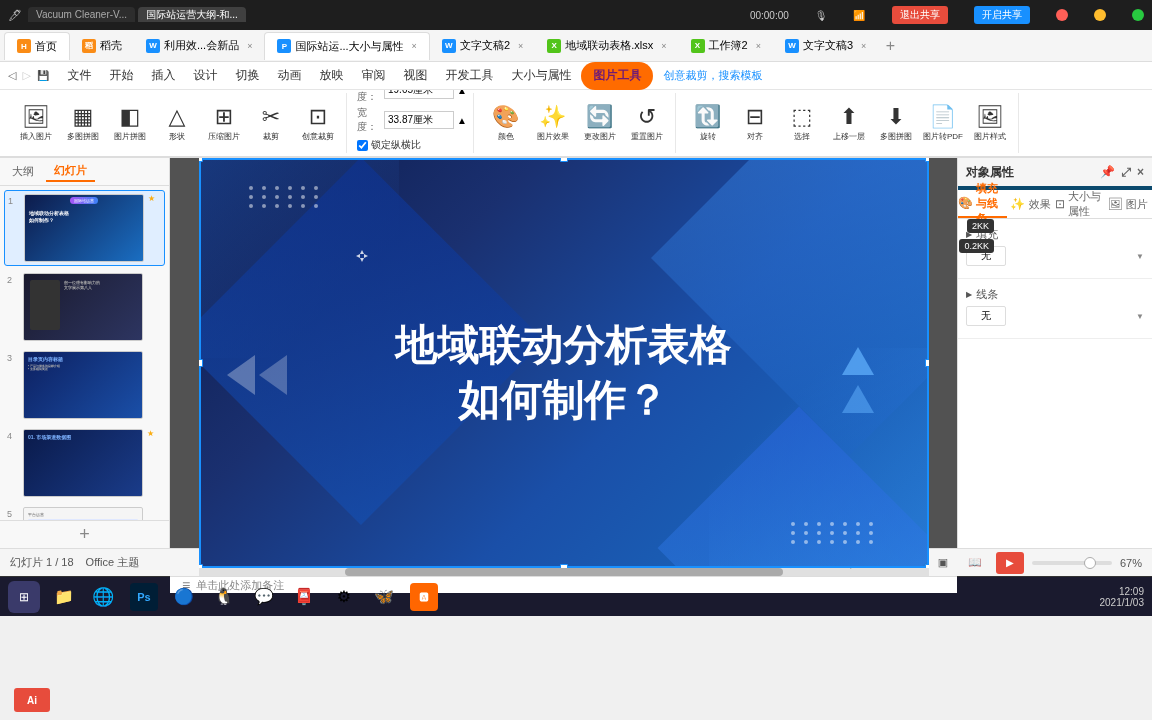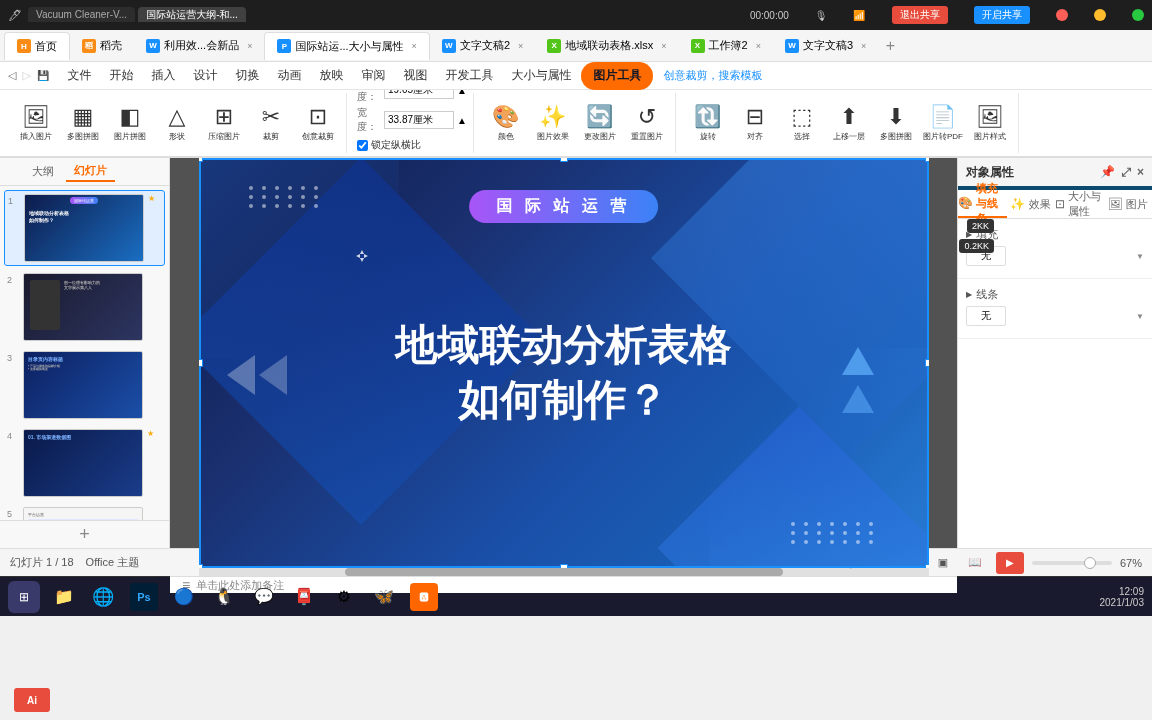--- a/index.html
+++ b/index.html
@@ -84,21 +84,21 @@
     .menu-item {
       padding: 2px 8px;
       font-size: 12px;
       cursor: pointer;
       border-radius: 3px;
       color: #333;
     }
     .tab-active-bar {
       height: 28px;
       background: #ff6b00;
-      color: #0f172a;
+      color: #701a75;
       display: flex;
       align-items: center;
       padding: 0 12px;
       font-size: 12px;
       font-weight: bold;
       border-radius: 14px;
       cursor: pointer;
     }
 
     
@@ -170,21 +170,21 @@
       background: #f8f8f8;
       border-right: 1px solid #ddd;
       display: flex;
       flex-direction: column;
     }
     .left-panel-tabs {
       height: 28px;
       display: flex;
       align-items: center;
       border-bottom: 1px solid #ddd;
-      padding: 0 24px;
+      padding: 0 4px;
       gap: 4px;
     }
     .left-tab {
       padding: 2px 8px;
       font-size: 11px;
       cursor: pointer;
       color: #666;
     }
     .left-tab.active {
       color: #ff6b00;
@@ -815,23 +815,20 @@
 
         <div style="position:absolute;right:-60px;top:-40px;width:280px;height:280px;background:linear-gradient(135deg,rgba(60,140,240,0.5),rgba(30,100,200,0.3));transform:rotate(45deg);"></div>
 
         <div style="position:absolute;right:30px;bottom:-80px;width:200px;height:200px;background:linear-gradient(135deg,rgba(40,100,220,0.6),rgba(60,160,255,0.3));transform:rotate(45deg);"></div>
 
         <div style="position:absolute;left:28px;top:48%;display:flex;gap:4px;">
           <div style="width:0;height:0;border-top:20px solid transparent;border-bottom:20px solid transparent;border-right:28px solid rgba(255,255,255,0.3);"></div>
           <div style="width:0;height:0;border-top:20px solid transparent;border-bottom:20px solid transparent;border-right:28px solid rgba(255,255,255,0.25);"></div>
         </div>
 
-        <div class="slide-title-badge">
-          <span>国 际 站 运 营</span>
-        </div>
 
         <div style="position:absolute;top:28px;left:50px;">
           <div class="dot-grid">
             <div class="dot"></div>
               <div class="dot"></div>
               <div class="dot"></div>
               <div class="dot"></div>
               <div class="dot"></div>
               <div class="dot"></div>
             <div class="dot"></div>

